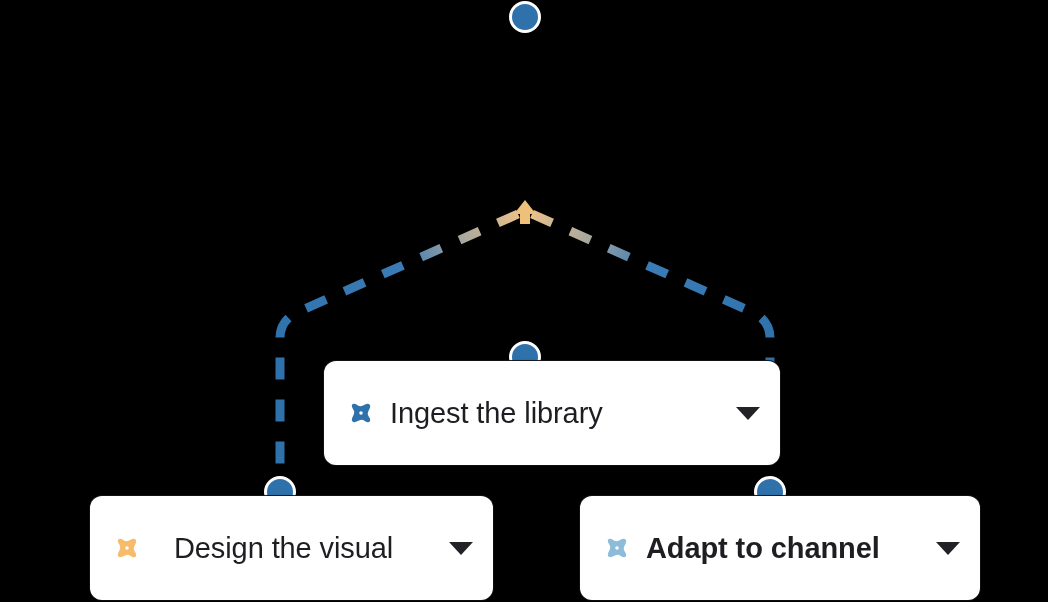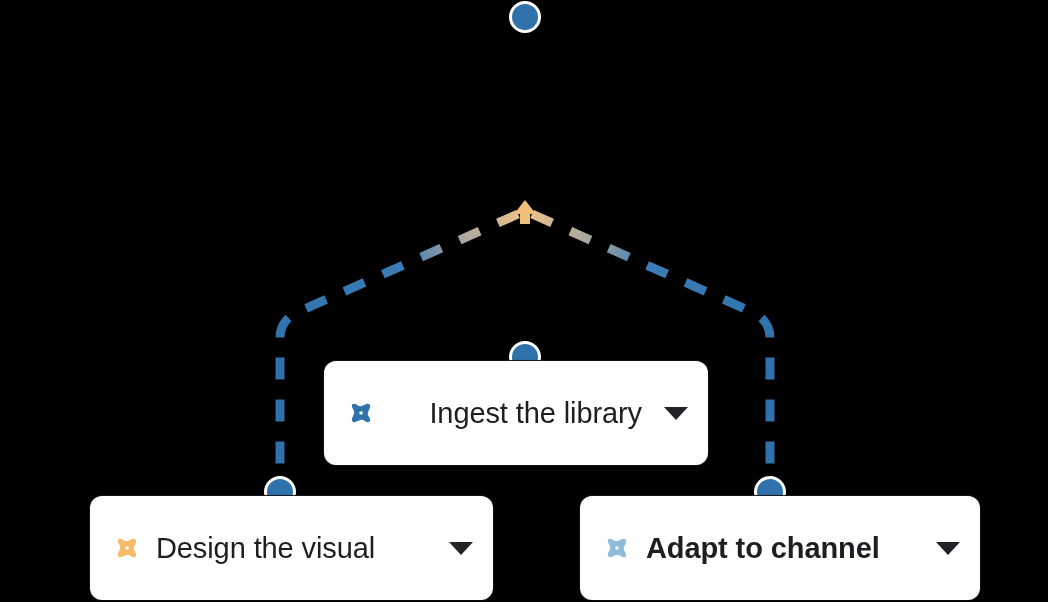--- a/index.html
+++ b/index.html
@@ -71,29 +71,29 @@
     margin-left: 22px;
     border-left: 12px solid transparent;
     border-right: 12px solid transparent;
     border-top: 13px solid #232327;
   }
 
   
   #node-ingest {
     left: 324px;
     top: 361px;
-    width: 384px;
+    width: 456px;
     height: 104px;
-    text-align: right;
   }
   #node-design {
     left: 90px;
     top: 496px;
     width: 403px;
     height: 104px;
+    gap: 18px;
   }
   #node-adapt {
     left: 580px;
     top: 496px;
     width: 400px;
     height: 104px;
     font-weight: bold;
   }
 
   

